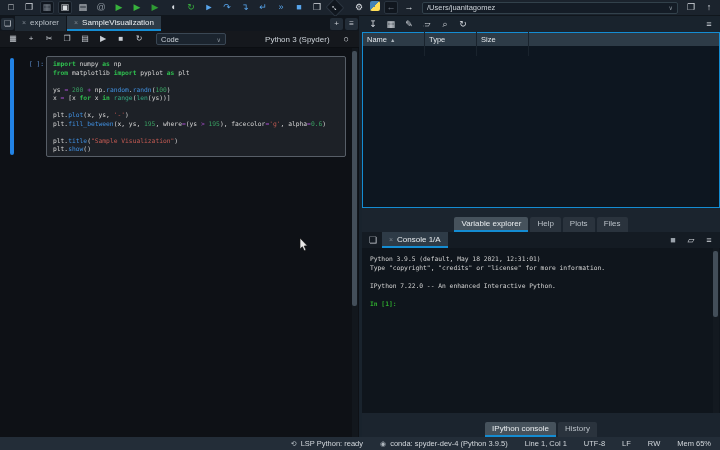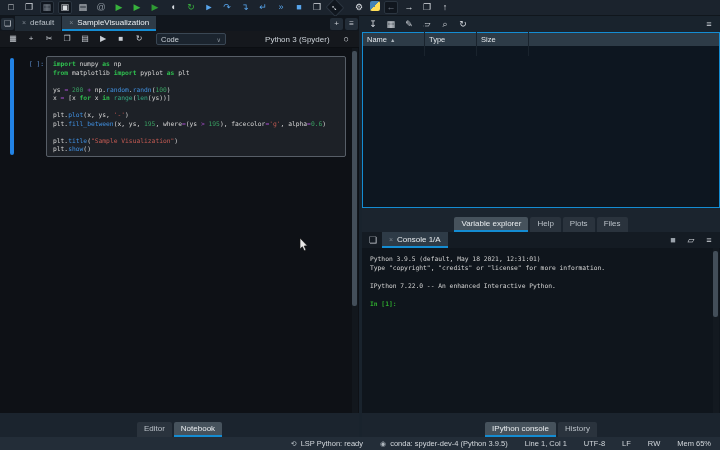--- a/index.html
+++ b/index.html
@@ -99,33 +99,37 @@
       <span class="ticon" style="color: rgb(87, 165, 236);">■</span>
       <span class="ticon" style="color: rgb(217, 221, 226);">❒</span>
       <span class="ticon pressed" style="color: rgb(217, 221, 226); transform: rotate(45deg);">↔</span>
     </span>
   <span style="display:inline-flex;margin-left:6px">
       <span class="ticon" style="color: rgb(217, 221, 226);">⚙</span>
       <span class="ticon" style="background: linear-gradient(135deg, rgb(69, 132, 182) 50%, rgb(255, 222, 87) 50%); min-width: 10px; width: 10px; height: 10px;"></span>
       <span class="ticon pressed" style="color: rgb(111, 120, 132);">←</span>
       <span class="ticon" style="color: rgb(217, 221, 226);">→</span>
     </span>
+  <div id="pathwrap">
+    <input id="pathinput" value="/Users/juanitagomez" style="">
+    <span class="chevsm">∨</span>
+  </div>
   <span style="display:inline-flex">
       <span class="ticon" style="color: rgb(217, 221, 226);">❐</span>
       <span class="ticon" style="color: rgb(217, 221, 226);">↑</span>
     </span>
 </div>
 
 <div id="left" class="abs">
   <div id="etabbar">
     <span class="tbarbtn">❏</span>
     <span style="display:inline-flex;height:100%">
         <div class="ftab">
           <span class="cx">×</span>
-          <span>default</span>
+          <span>explorer</span>
         </div>
         <div class="ftab sel">
           <span class="cx">×</span>
           <span>SampleVisualization</span>
         </div>
       </span>
     <span class="spacer"></span>
     <span class="tbarbtn">+</span>
     <span class="tbarbtn">≡</span>
   </div>
@@ -169,24 +173,20 @@
         <div class="cl"><span class="tk-tx">plt.</span><span class="tk-fn">show</span><span class="tk-tx">()</span></div>
       </div>
     <div id="escroll">
         <div id="escrollh"></div>
       </div>
     <svg id="cursor" viewBox="0 0 11 14">
       <polygon points="1,0 1,11 3.4,8.8 5.2,12.8 7,12 5.2,8.1 8.4,7.8" fill="#e8e8e8" stroke="#111" stroke-width="0.7"></polygon>
     </svg>
   </div>
 
-  <div class="panetabs">
-      <div class="ptab">Editor</div>
-      <div class="ptab sel">Notebook</div>
-    </div>
 </div>
 
 <div id="right" class="abs">
 
   <div id="vetb">
     <span style="display:inline-flex">
         <span class="ticon" style="color: rgb(217, 221, 226);">↧</span>
         <span class="ticon" style="color: rgb(217, 221, 226);">▦</span>
         <span class="ticon" style="color: rgb(217, 221, 226);">✎</span>
         <span class="ticon" style="color: rgb(217, 221, 226);">▱</span>

